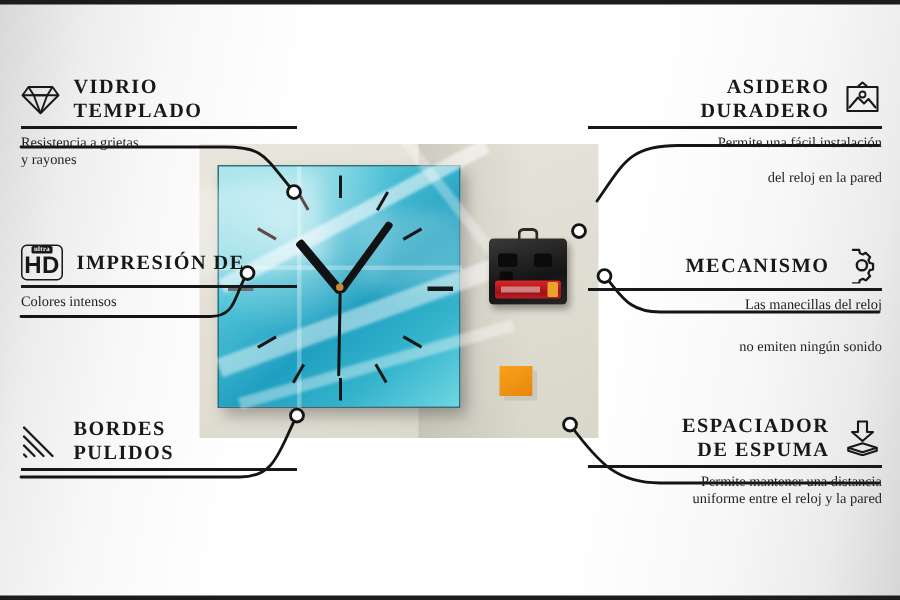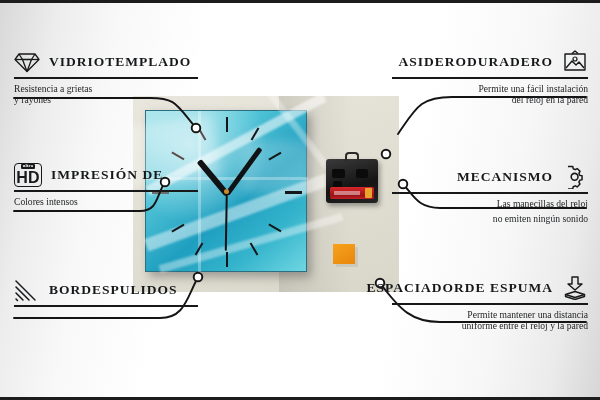--- a/index.html
+++ b/index.html
@@ -79,21 +79,21 @@
     background:linear-gradient(150deg,#f7a21c,#e8860c);
     box-shadow:3px 3px 0 rgba(200,198,186,.85);
   }
 
   
   #lines{ position:absolute; left:0; top:0; width:600px; height:400px; pointer-events:none; }
 
   
   .feat{ position:absolute; }
   .feat .head{ display:flex; align-items:center; gap:9px; }
-  .feat .titles{ display:flex; flex-direction:row;justify-content:flex-end; }
+  .feat .titles{ display:flex; flex-direction:column;justify-content:flex-end; }
   .feat .t-line{
     font-family:"Liberation Serif", serif;
     font-size:13.5px; font-weight:700; letter-spacing:1.0px;
     color:#16181a; line-height:15.5px; white-space:nowrap;
   }
   .feat .rule{ height:1.6px; background:#16181a; margin-top:3px; }
   .feat .desc{
     margin-top:4px; font-size:9.6px; line-height:11.4px; color:#1d1f21;
     font-family:"Liberation Serif", serif; white-space:nowrap;
   }
@@ -259,38 +259,38 @@
         <g fill="none" stroke="#16181a" stroke-width="1.4" stroke-linejoin="round">
           <path d="M10,3.5 L13,1 L16,3.5"></path>
           <rect x="3" y="4" width="20" height="16"></rect>
           <path d="M4,18 L10,11 L14,15 L17,12 L22,18"></path>
           <circle cx="13" cy="9" r="2" stroke-width="1.2"></circle>
         </g>
       </svg>
     </div>
     <div class="rule"></div>
     <div class="desc">Permite una fácil instalación</div>
-    <div class="desc" style="margin-top:0">del reloj en la pared</div>
+    <div class="desc" style="margin-top:12px">del reloj en la pared</div>
   </div>
 
   <div class="feat right" id="feat-mecan">
     <div class="head">
       <div class="titles">
         <span class="t-line">MECANISMO</span>
       </div>
       <svg class="ico" viewBox="0 0 26 24">
         <g fill="none" stroke="#16181a" stroke-width="1.6" stroke-linejoin="round">
           <path d="M10.4,2.3 h5.2 l.5,2.4 2.2,1 2.1,-1.2 3.1,3.1 -1.2,2.1 1,2.2 2.4,.5 v4.2 l-2.4,.5 -1,2.2 1.2,2.1 -3.1,3.1 -2.1,-1.2 -2.2,1 -.5,2.4 h-5.2" transform="translate(-3.6,-0.6) scale(0.92)"></path>
           <circle cx="12.6" cy="11.8" r="3.4"></circle>
         </g>
       </svg>
     </div>
     <div class="rule"></div>
     <div class="desc">Las manecillas del reloj</div>
-    <div class="desc" style="margin-top:4px">no emiten ningún sonido</div>
+    <div class="desc" style="margin-top:17px">no emiten ningún sonido</div>
   </div>
 
   <div class="feat right" id="feat-espac">
     <div class="head">
       <div class="titles">
         <span class="t-line">ESPACIADOR</span>
         <span class="t-line">DE ESPUMA</span>
       </div>
       <svg class="ico" viewBox="0 0 26 24">
         <g fill="none" stroke="#16181a" stroke-width="1.4" stroke-linejoin="round">

